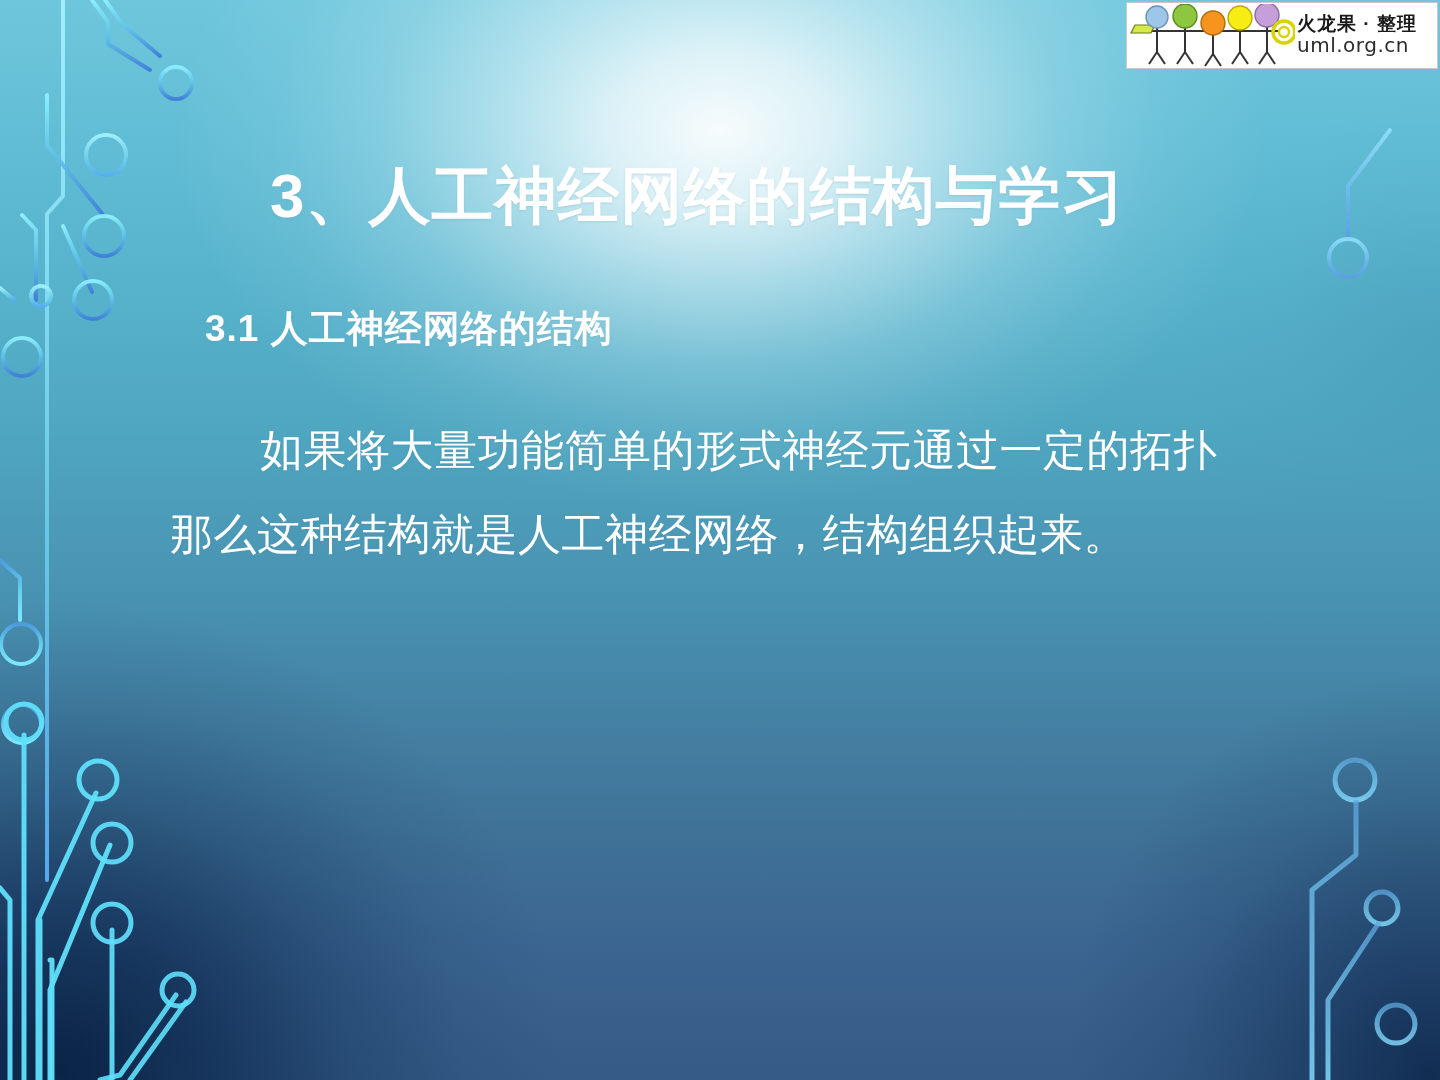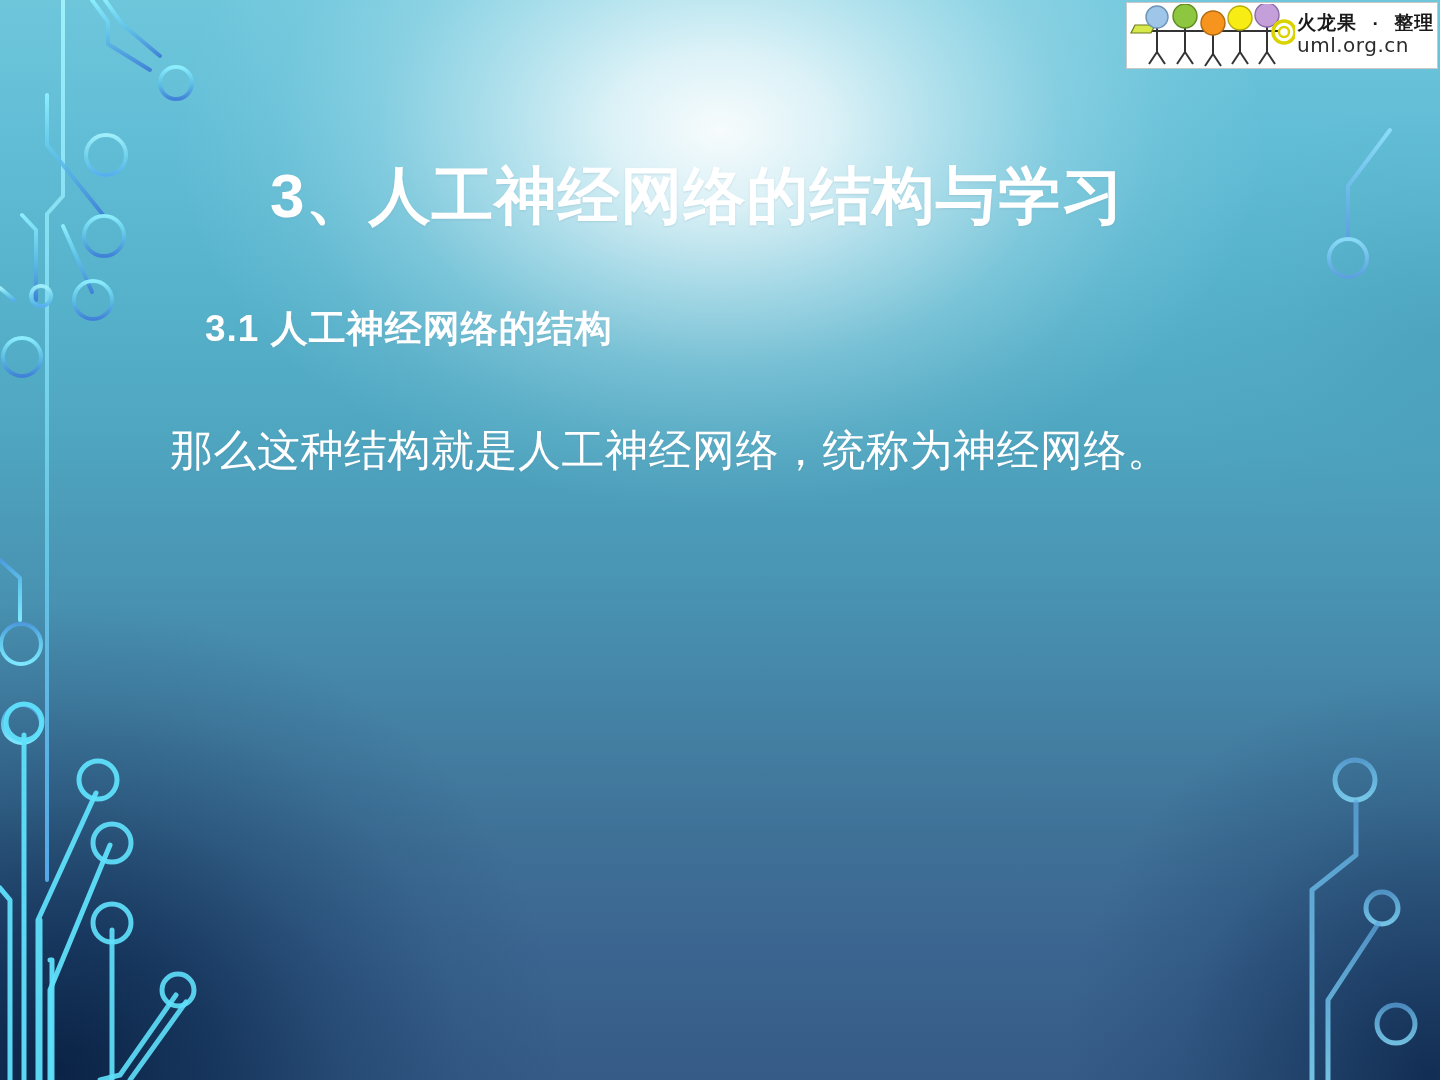--- a/index.html
+++ b/index.html
@@ -140,21 +140,21 @@
     align-items: center;
     overflow: hidden;
   }
   #logo-mark { width: 168px; height: 64px; flex: 0 0 auto; }
   #logo-text {
     flex: 1 1 auto;
     padding-left: 2px;
     line-height: 1.08;
   }
   #logo-title {
-    font-family: Liberation Mono, monospace;
+    font-family: Liberation Sans, sans-serif;
     font-size: 19px;
     font-weight: bold;
     color: #1a1a1a;
     letter-spacing: 1px;
     white-space: nowrap;
   }
   #logo-url {
     font-family: "DejaVu Sans", sans-serif;
     font-size: 20px;
     color: #2b2b2b;
@@ -305,21 +305,22 @@
     <g stroke="url(#gr-b)" stroke-width="5" fill="none" stroke-linecap="round" stroke-linejoin="round" opacity="0.9">
       <path d="M136 1045 V 1080"></path>
     </g>
   </svg>
 
   <div id="title">3、人工神经网络的结构与学习</div>
 
   <div id="subtitle">3.1 人工神经网络的结构</div>
 
   <div id="body-text">
-    <span class="ln">那么这种结构就是人工神经网络，统称为神经网络。</span>
+    <span class="ln indent">如果将大量功能简单的形式神经元通过一定的拓扑</span>
+    <span class="ln">那么这种结构就是人工神经网络，结构组织起来。</span>
   </div>
 
   <div id="logo">
     <svg id="logo-mark" viewBox="0 0 168 64" fill="none" aria-hidden="true">
 
       <line x1="6" y1="27" x2="152" y2="27" stroke="#333333" stroke-width="2"></line>
 
       <polygon points="8,21 28,21 24,29 4,29" fill="#d7e84a" stroke="#6b7a1f" stroke-width="1.2"></polygon>
 
       <g stroke="#333333" stroke-width="2" fill="none">

